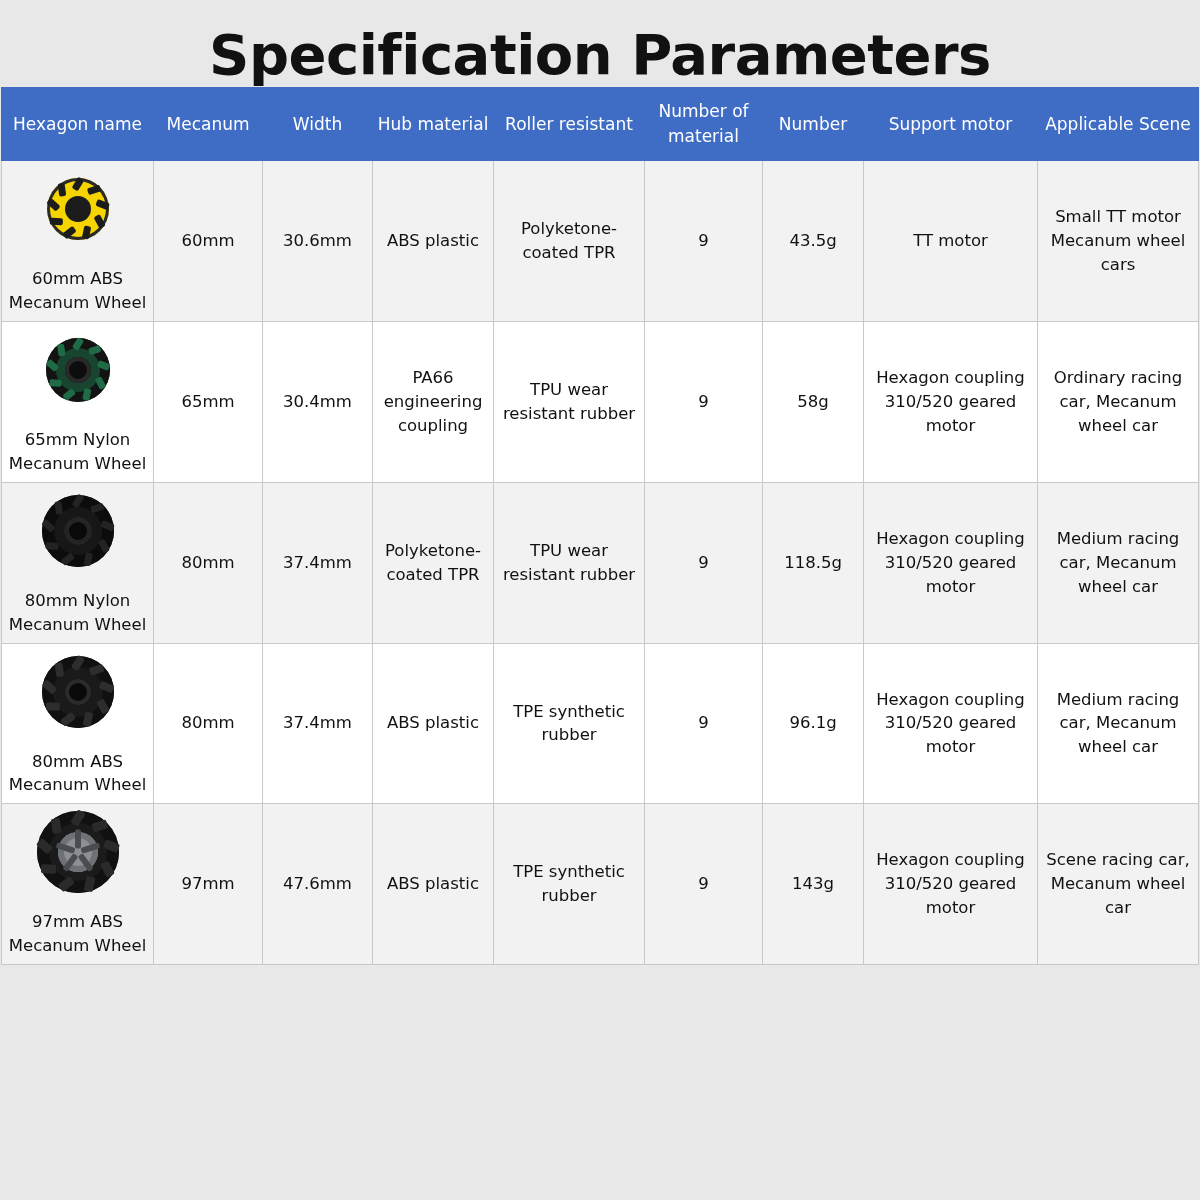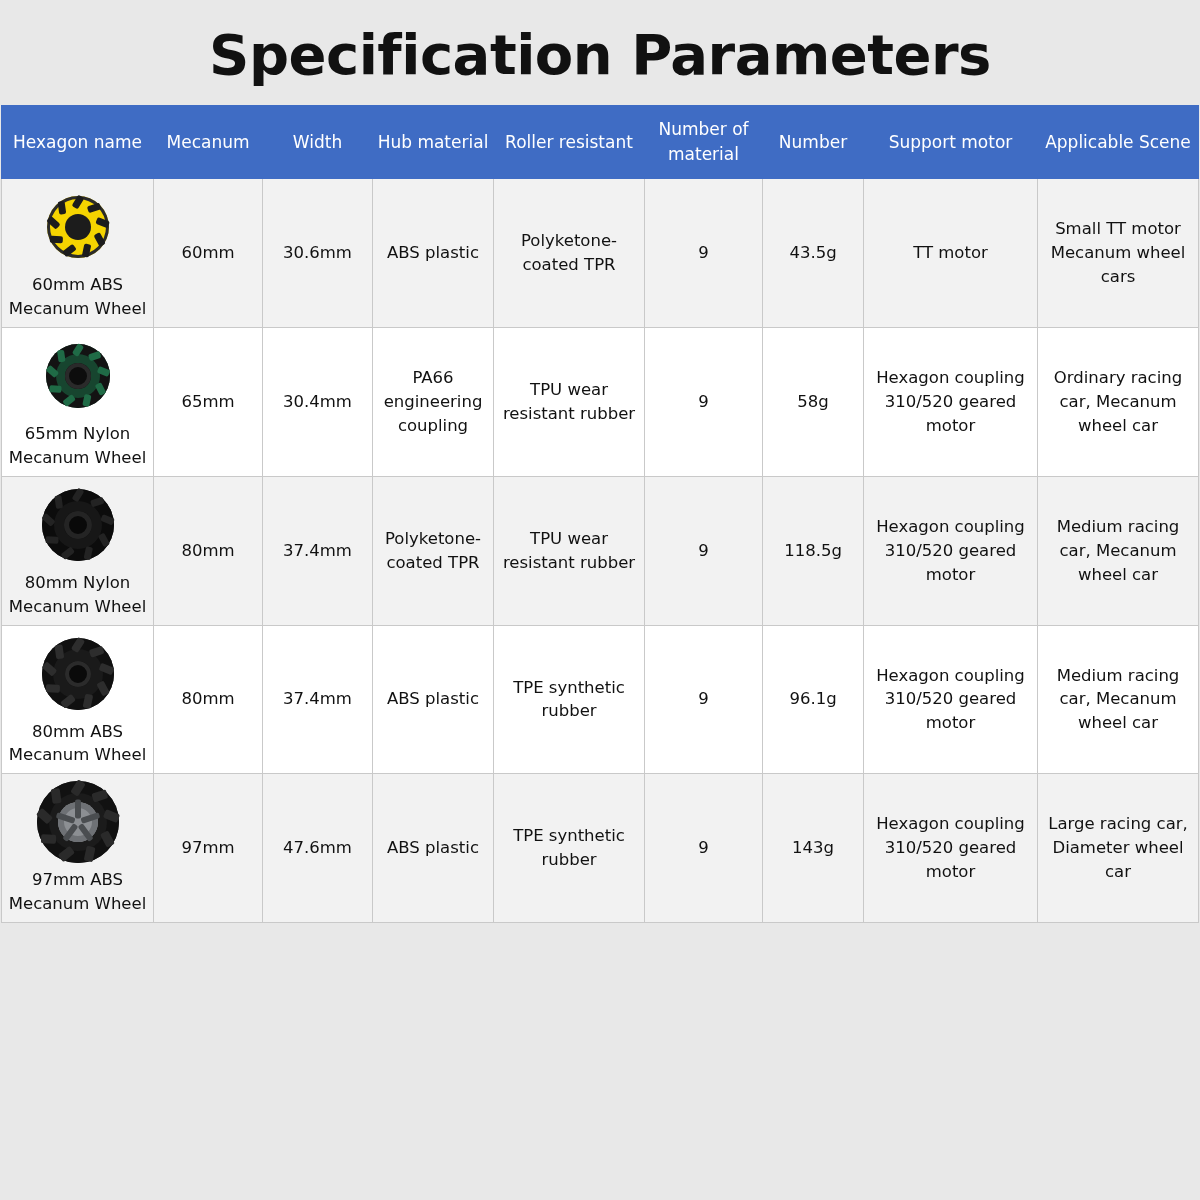--- a/index.html
+++ b/index.html
@@ -18,21 +18,20 @@
     display: flex;
     flex-direction: column;
     align-items: center;
   }
   .title {
     font-size: 56px;
     font-weight: bold;
     color: #111111;
     letter-spacing: -0.5px;
     margin-top: 22px;
-    margin-bottom: 18px;
     text-align: center;
     font-family: "DejaVu Sans", sans-serif;
   }
   table.spec {
     border-collapse: collapse;
     width: 1176px;
     table-layout: fixed;
     background: #ffffff;
   }
   table.spec th, table.spec td {
@@ -61,21 +60,21 @@
     padding-top: 12px;
     padding-bottom: 12px;
   }
   .wheel-wrap {
     display: flex;
     align-items: center;
     justify-content: center;
     height: 84px;
   }
   .prod-label {
-    margin-top: 4px;
+    margin-top: 16px;
     font-size: 16.5px;
     line-height: 1.45;
   }
 
   
   .wheel {
     position: relative;
     border-radius: 50%;
     display: flex;
     align-items: center;
@@ -271,18 +270,18 @@
           </div>
           <div class="prod-label">97mm ABS Mecanum Wheel</div>
         </td>
         <td>97mm</td>
         <td>47.6mm</td>
         <td>ABS plastic</td>
         <td>TPE synthetic rubber</td>
         <td>9</td>
         <td>143g</td>
         <td>Hexagon coupling 310/520 geared motor</td>
-        <td>Large racing car, Diameter wheel car</td>
+        <td>Scene racing car, Mecanum wheel car</td>
       </tr>
 
     </tbody>
   </table>
 </div>
 
 </body></html>

